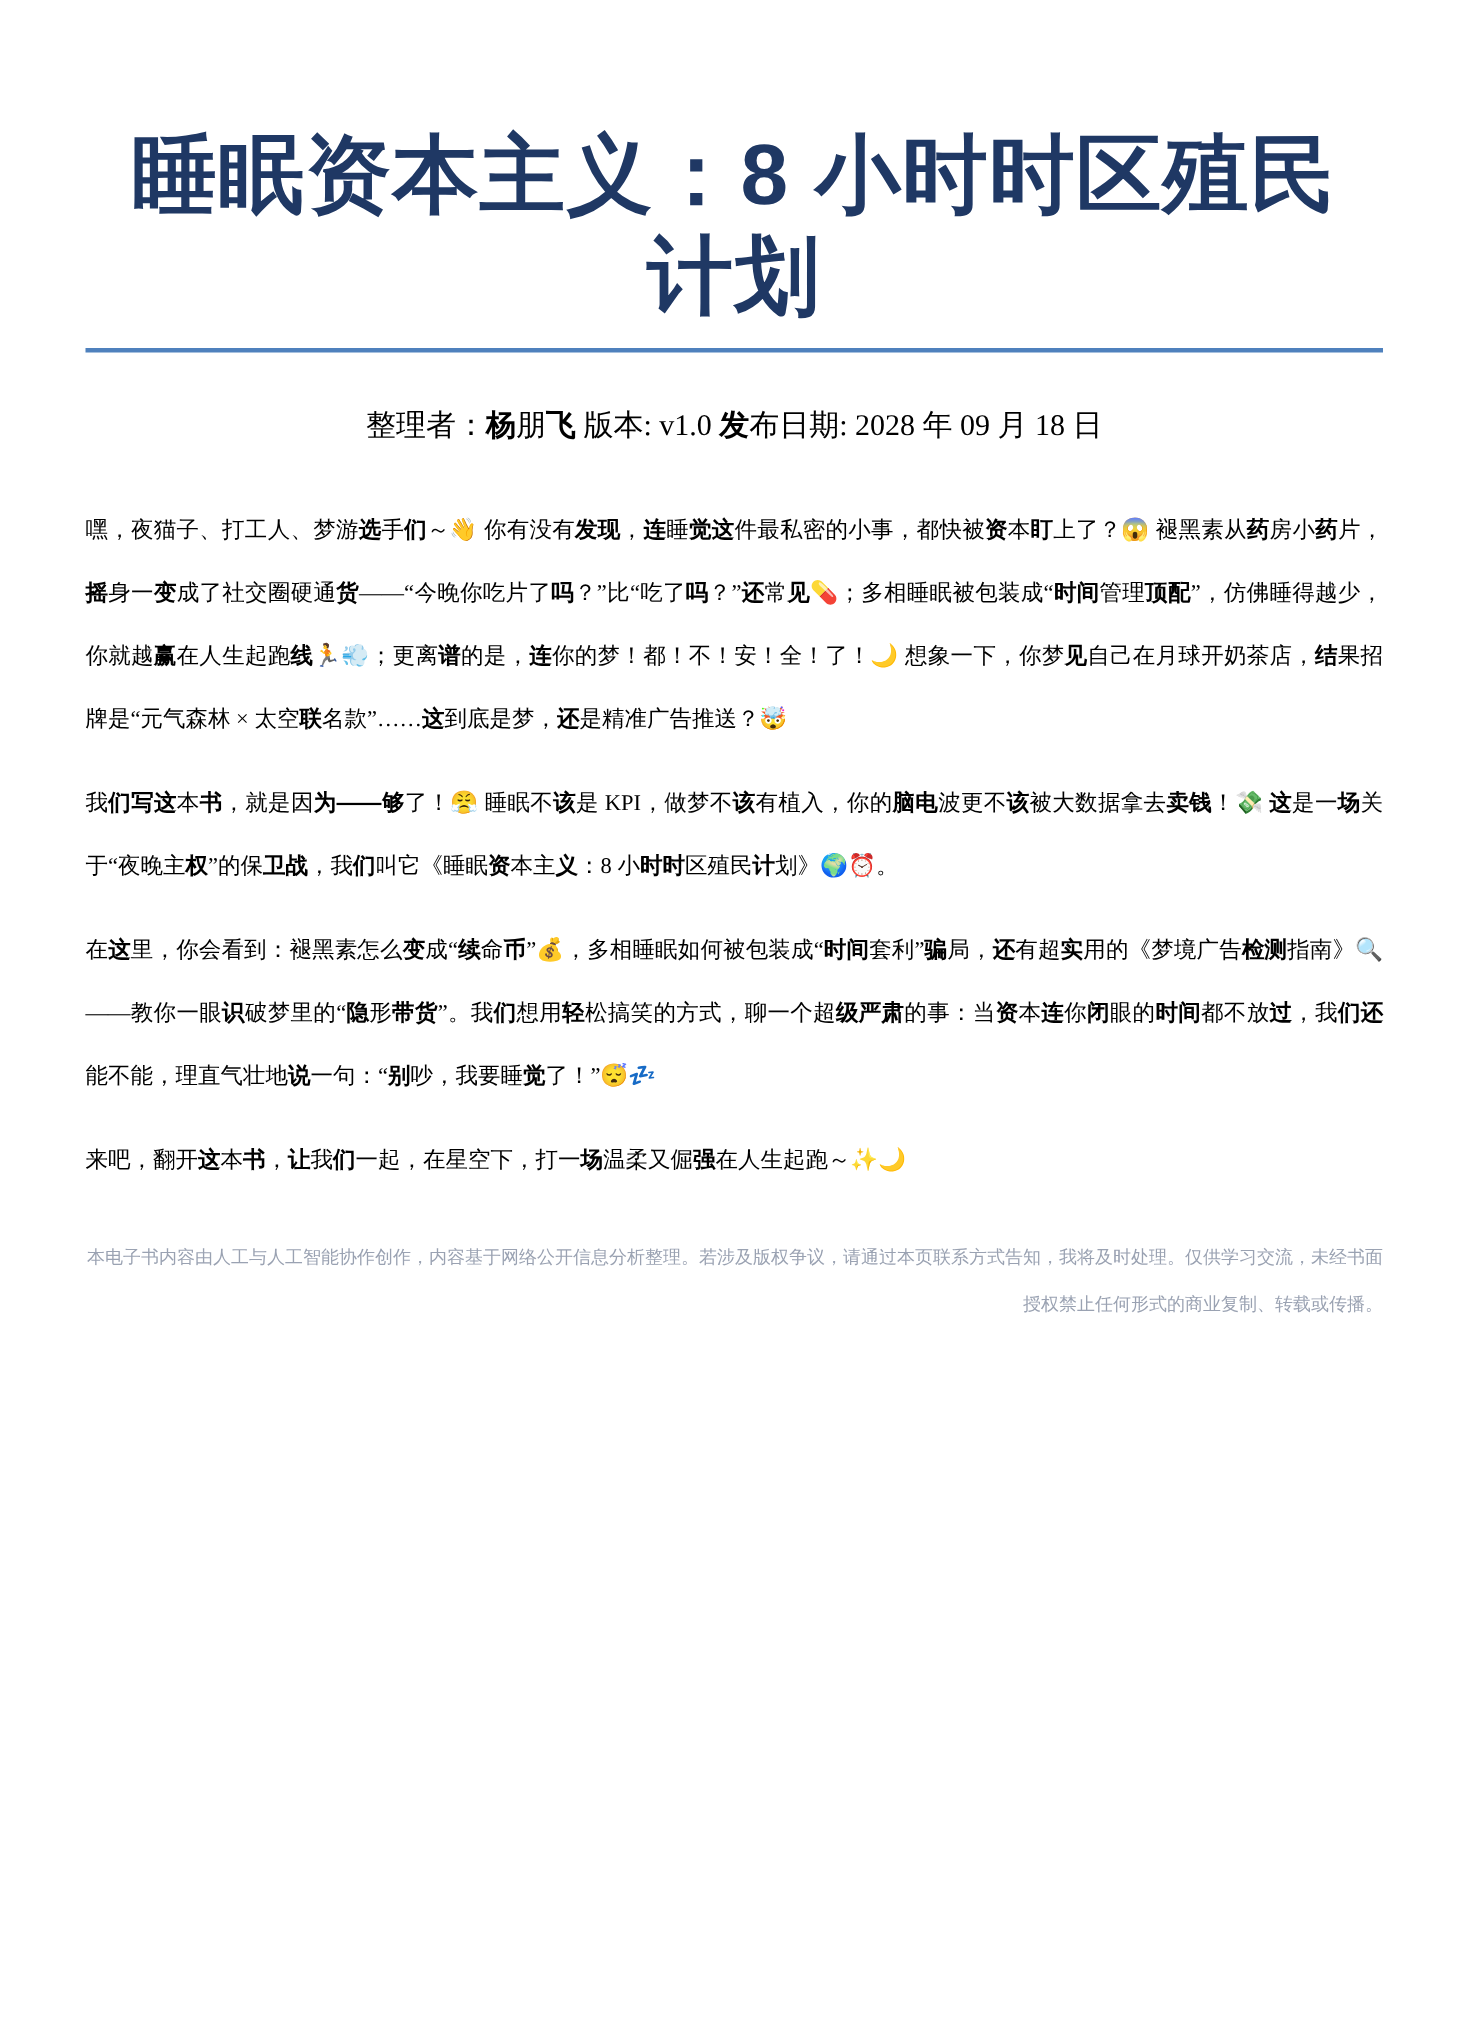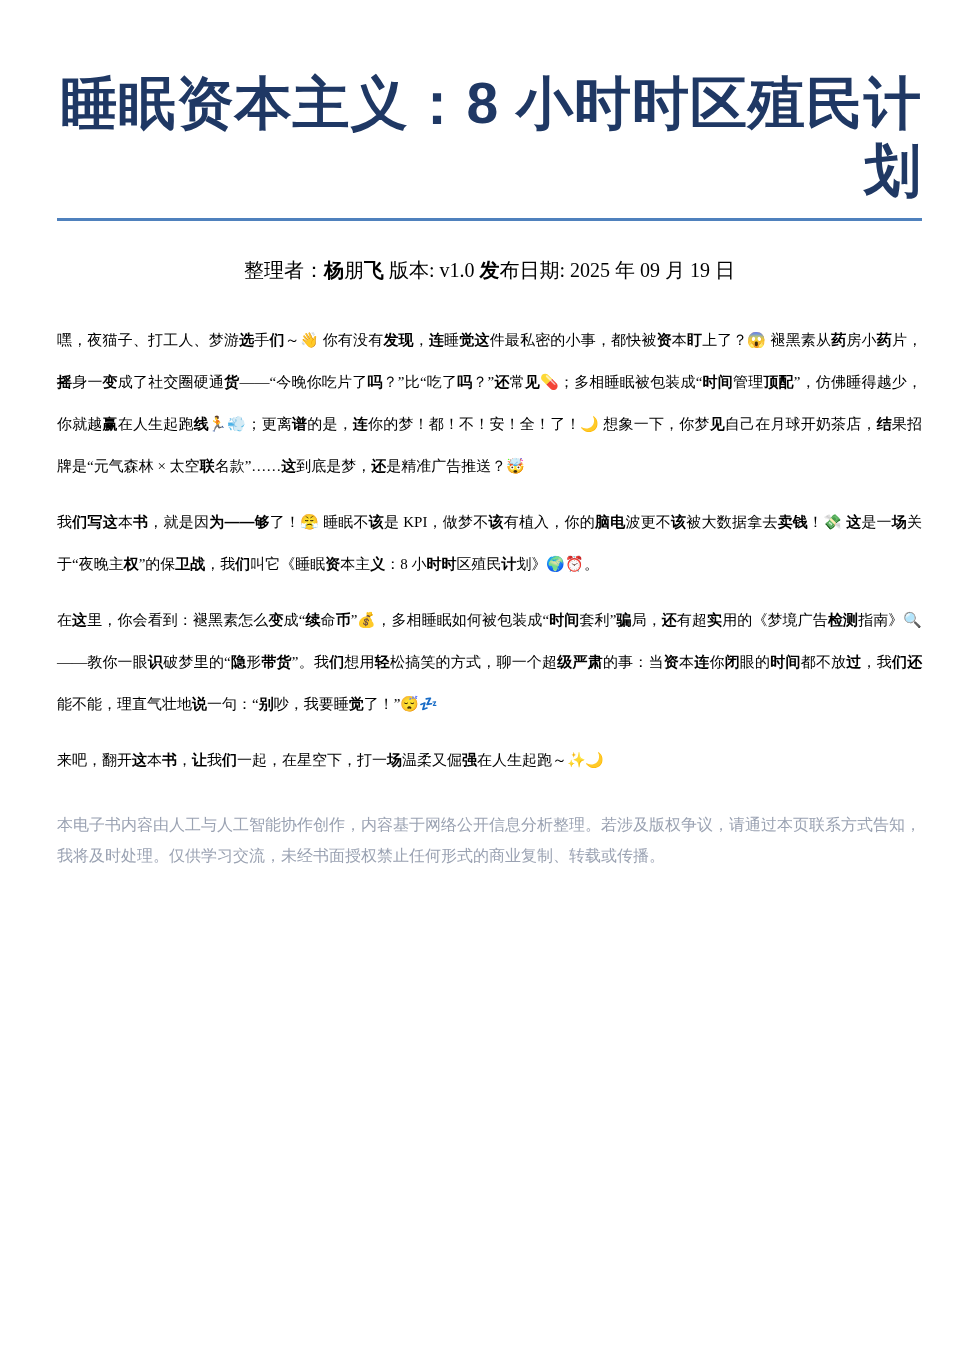--- a/index.html
+++ b/index.html
@@ -9,27 +9,27 @@
     width: 979px;
     height: 1346px;
     margin: 0 auto;
     background: #ffffff;
     padding: 70px 57px 0 57px;
     font-family: "Liberation Serif", "DejaVu Serif", serif;
     color: var(--body-color, #000000);
     overflow: hidden;
   }
   .title {
-    margin: 0;
+    margin: 14px;
     font-family: "Liberation Sans", "DejaVu Sans", sans-serif;
     font-weight: 700;
     color: var(--title-color, #1f3864);
     font-size: 57px;
     line-height: 67px;
-    text-align: right;
+    text-align: center;
     letter-spacing: 1px;
   }
   .divider {
     border: none;
     border-top: 3px solid var(--divider-color, #4f81bd);
     margin: 14px 0 0 0;
   }
   .meta {
     margin-top: 34px;
     text-align: center;
@@ -43,33 +43,33 @@
     line-height: 42px;
     text-align: justify;
   }
   .para { margin: 0 0 14px 0; }
   .b {
     font-family: "Liberation Sans", "DejaVu Sans", sans-serif;
     font-weight: 700;
   }
   .disclaimer {
     margin: 28px 0 0 0;
-    text-align: left;
-    font-size: 16px;
+    text-align: right;
+    font-size: 12px;
     line-height: 31px;
     color: var(--muted-color, #9aa2b2);
   }
 </style>
 </head>
 <body>
 
 <div class="page">
   <h1 class="title">睡眠资本主义：8 小时时区殖民计划</h1>
   <hr class="divider">
-  <div class="meta"><span>整理者：</span><span class="b">杨</span><span>朋</span><span class="b">飞</span><span> 版本: v1.0 </span><span class="b">发</span><span>布日期: 2025 年 09 月 19 日</span></div>
+  <div class="meta"><span>整理者：</span><span class="b">杨</span><span>朋</span><span class="b">飞</span><span> 版本: v1.0 </span><span class="b">发</span><span>布日期: 2028 年 09 月 18 日</span></div>
   <div class="content">
       <p class="para"><span>嘿，夜猫子、打工人、梦游</span><span class="b">选</span><span>手</span><span class="b">们</span><span>～👋 你有没有</span><span class="b">发现</span><span>，</span><span class="b">连</span><span>睡</span><span class="b">觉这</span><span>件最私密的小事，都快被</span><span class="b">资</span><span>本</span><span class="b">盯</span><span>上了？😱 褪黑素从</span><span class="b">药</span><span>房小</span><span class="b">药</span><span>片，</span><span class="b">摇</span><span>身一</span><span class="b">变</span><span>成了社交圈硬通</span><span class="b">货</span><span>——“今晚你吃片了</span><span class="b">吗</span><span>？”比“吃了</span><span class="b">吗</span><span>？”</span><span class="b">还</span><span>常</span><span class="b">见</span><span>💊；多相睡眠被包装成“</span><span class="b">时间</span><span>管理</span><span class="b">顶配</span><span>”，仿佛睡得越少，你就越</span><span class="b">赢</span><span>在人生起跑</span><span class="b">线</span><span>🏃💨；更离</span><span class="b">谱</span><span>的是，</span><span class="b">连</span><span>你的梦！都！不！安！全！了！🌙 想象一下，你梦</span><span class="b">见</span><span>自己在月球开奶茶店，</span><span class="b">结</span><span>果招牌是“元气森林 × 太空</span><span class="b">联</span><span>名款”……</span><span class="b">这</span><span>到底是梦，</span><span class="b">还</span><span>是精准广告推送？🤯</span></p>
       <p class="para"><span>我</span><span class="b">们写这</span><span>本</span><span class="b">书</span><span>，就是因</span><span class="b">为——够</span><span>了！😤 睡眠不</span><span class="b">该</span><span>是 KPI，做梦不</span><span class="b">该</span><span>有植入，你的</span><span class="b">脑电</span><span>波更不</span><span class="b">该</span><span>被大数据拿去</span><span class="b">卖钱</span><span>！💸 </span><span class="b">这</span><span>是一</span><span class="b">场</span><span>关于“夜晚主</span><span class="b">权</span><span>”的保</span><span class="b">卫战</span><span>，我</span><span class="b">们</span><span>叫它《睡眠</span><span class="b">资</span><span>本主</span><span class="b">义</span><span>：8 小</span><span class="b">时时</span><span>区殖民</span><span class="b">计</span><span>划》🌍⏰。</span></p>
       <p class="para"><span>在</span><span class="b">这</span><span>里，你会看到：褪黑素怎么</span><span class="b">变</span><span>成“</span><span class="b">续</span><span>命</span><span class="b">币</span><span>”💰，多相睡眠如何被包装成“</span><span class="b">时间</span><span>套利”</span><span class="b">骗</span><span>局，</span><span class="b">还</span><span>有超</span><span class="b">实</span><span>用的《梦境广告</span><span class="b">检测</span><span>指南》🔍——教你一眼</span><span class="b">识</span><span>破梦里的“</span><span class="b">隐</span><span>形</span><span class="b">带货</span><span>”。我</span><span class="b">们</span><span>想用</span><span class="b">轻</span><span>松搞笑的方式，聊一个超</span><span class="b">级严肃</span><span>的事：当</span><span class="b">资</span><span>本</span><span class="b">连</span><span>你</span><span class="b">闭</span><span>眼的</span><span class="b">时间</span><span>都不放</span><span class="b">过</span><span>，我</span><span class="b">们还</span><span>能不能，理直气壮地</span><span class="b">说</span><span>一句：“</span><span class="b">别</span><span>吵，我要睡</span><span class="b">觉</span><span>了！”😴💤</span></p>
       <p class="para"><span>来吧，翻开</span><span class="b">这</span><span>本</span><span class="b">书</span><span>，</span><span class="b">让</span><span>我</span><span class="b">们</span><span>一起，在星空下，打一</span><span class="b">场</span><span>温柔又倔</span><span class="b">强</span><span>在人生起跑～✨🌙</span></p>
     </div>
   <p class="disclaimer">本电子书内容由人工与人工智能协作创作，内容基于网络公开信息分析整理。若涉及版权争议，请通过本页联系方式告知，我将及时处理。仅供学习交流，未经书面授权禁止任何形式的商业复制、转载或传播。</p>
 </div>
 
 </body></html>

